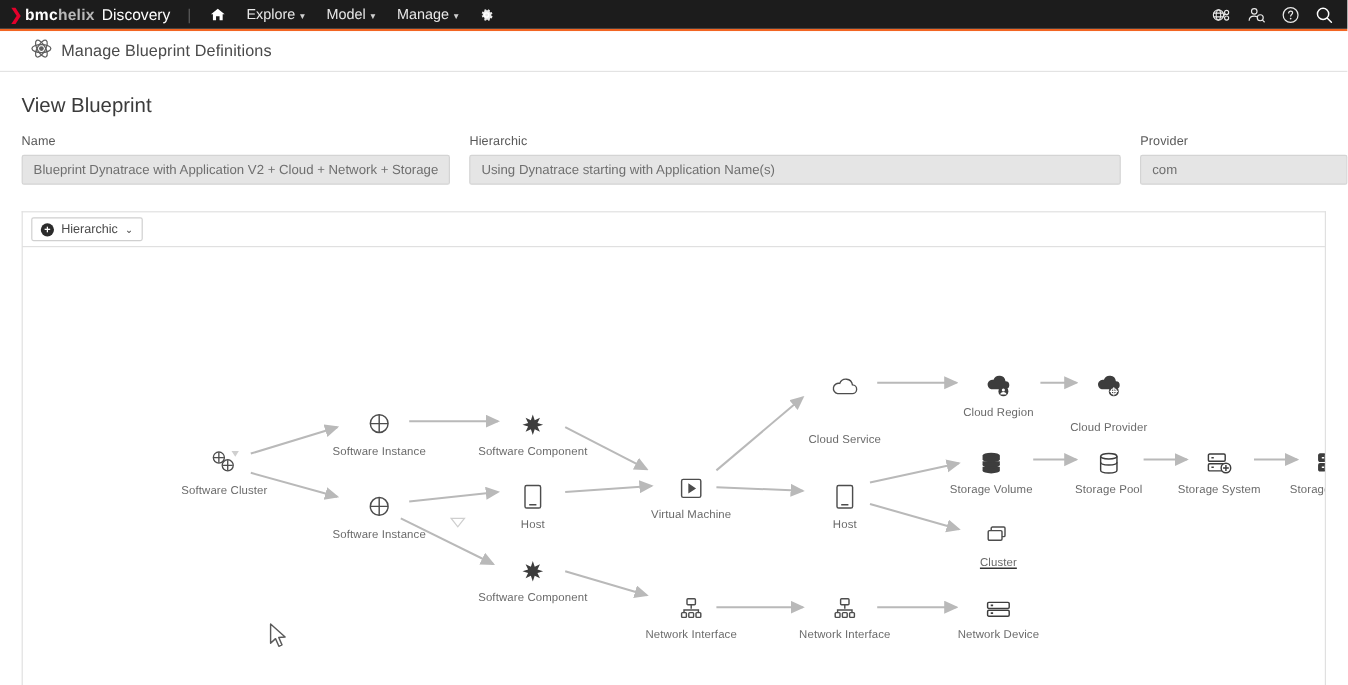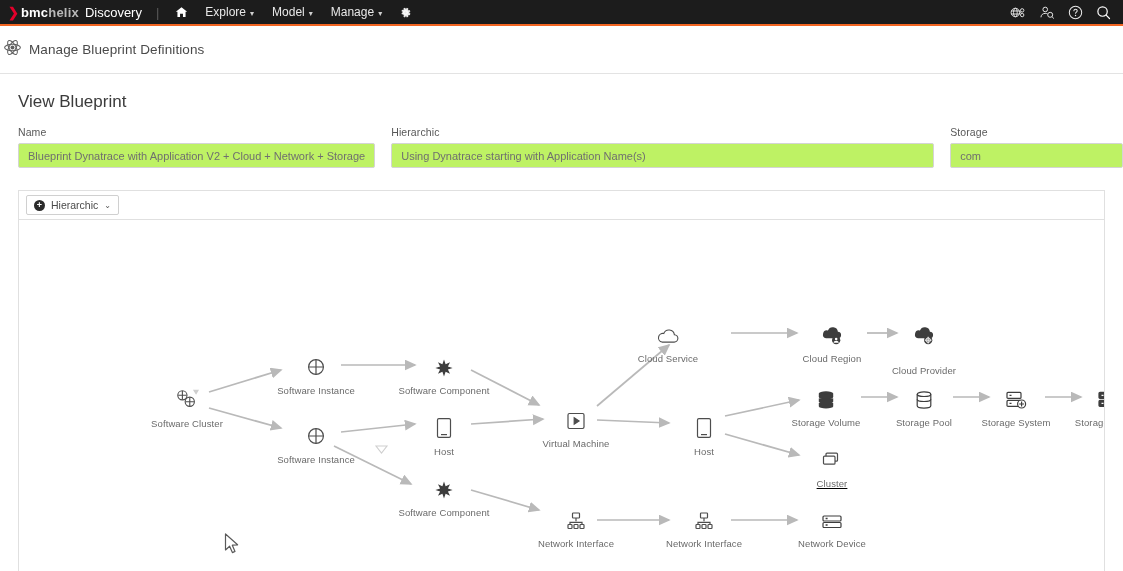--- a/index.html
+++ b/index.html
@@ -41,23 +41,23 @@
   #topbar .right {
     margin-left:auto; display:flex; align-items:center; gap:13px; padding-right:4px;
   }
   #topbar .right svg { display:block; }
 
   
   #orange-rule { height:2px; background:#f26522; width:100%; }
 
   
   #page-header {
-    height:48px;
+    height:34px;
     display:flex; align-items:center;
-    padding-left:3px;
+    padding-left:25px;
     border-bottom:1px solid #e3e3e3;
     background:#fff;
   }
   #page-header .title {
     font-size:13.5px; color:#4a4a4a; margin-left:7px; letter-spacing:.1px;
   }
 
   
   #content { padding:0 0 0 0; }
   #view-title {
@@ -70,21 +70,21 @@
   .field { display:flex; flex-direction:column; }
   .field.name { width:358px; }
   .field.description { width:597px; }
   .field.provider { width:190px; }
   .field-label {
     font-size:10.5px; color:#585858; margin-bottom:5px; letter-spacing:.1px;
   }
   .field-input {
     height:25px;
     border:1px solid #d4d4d4;
-    background:#bef264;
+    background:#e5e5e5;
     border-radius:2px;
     display:flex; align-items:center;
     padding:0 9px;
     font-size:11px;
     color:#6f6f6f;
     white-space:nowrap; overflow:hidden;
   }
 
   
   #toolbar {
@@ -235,21 +235,21 @@
   <div id="fields">
     <div class="field name">
       <div class="field-label">Name</div>
       <div class="field-input">Blueprint Dynatrace with Application V2 + Cloud + Network + Storage</div>
     </div>
     <div class="field description">
       <div class="field-label">Hierarchic</div>
       <div class="field-input">Using Dynatrace starting with Application Name(s)</div>
     </div>
     <div class="field provider">
-      <div class="field-label">Storage</div>
+      <div class="field-label">Provider</div>
       <div class="field-input">com</div>
     </div>
   </div>
 
   <div id="toolbar">
     <div class="hier-btn">
       <span class="plus-circle">+</span>
       <span>Hierarchic</span>
       <span class="caret">⌄</span>
     </div>
@@ -364,21 +364,21 @@
             <rect x="6.5" y="2" width="7" height="5" rx=".8"></rect>
             <path d="M10 7v3.2M4 13.5v-2.1h12v2.1"></path>
             <rect x="2" y="13.5" width="4" height="4" rx=".7"></rect>
             <rect x="8" y="13.5" width="4" height="4" rx=".7"></rect>
             <rect x="14" y="13.5" width="4" height="4" rx=".7"></rect>
           </svg>
         </div>
         <div class="label">Network Interface</div>
       </div>
 
-      <div class="node" style="left:649px; top:100px;">
+      <div class="node" style="left:685px; top:100px;gap:22px;">
         <div class="glyph">
           <svg width="24" height="18" viewBox="0 0 26 18" fill="none" stroke="#4d4d4d" stroke-width="1.2">
             <path d="M6.5 14.5h13a4 4 0 0 0 .4-8 6 6 0 0 0-11.5-1.3A4.3 4.3 0 0 0 6.5 14.5z"></path>
           </svg>
         </div>
         <div class="label">Cloud Service</div>
       </div>
 
       <div class="node" style="left:685px; top:193px;">
         <div class="glyph">

